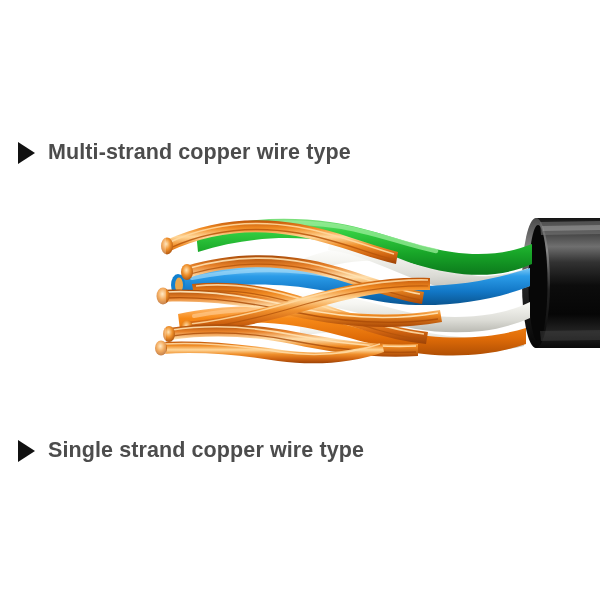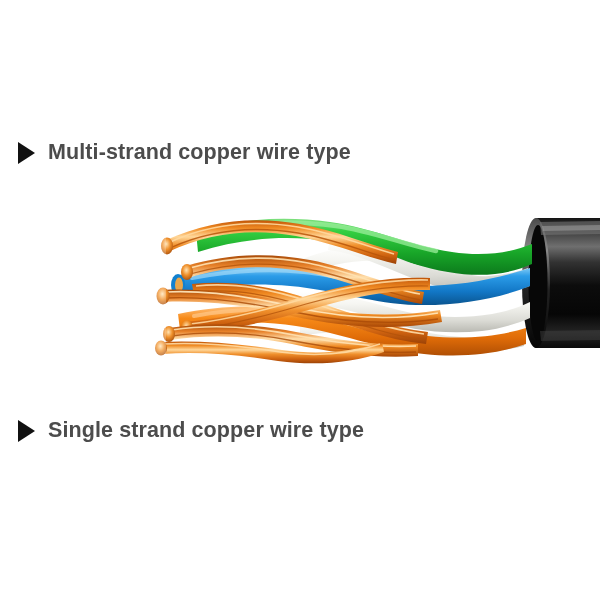--- a/index.html
+++ b/index.html
@@ -17,21 +17,21 @@
   }
 
   
   .bullet-row {
     position: absolute;
     display: flex;
     align-items: center;
     gap: 13px;
   }
   #row-multi   { left: 18px; top: 142px; }
-  #row-single  { left: 18px; top: 420px; }
+  #row-single  { left: 18px; top: 440px; }
 
   .tri-icon {
     width: 0;
     height: 0;
     border-top: 11px solid transparent;
     border-bottom: 11px solid transparent;
     border-left: 17px solid #111111;
     flex: 0 0 auto;
   }
   .bullet-label {

